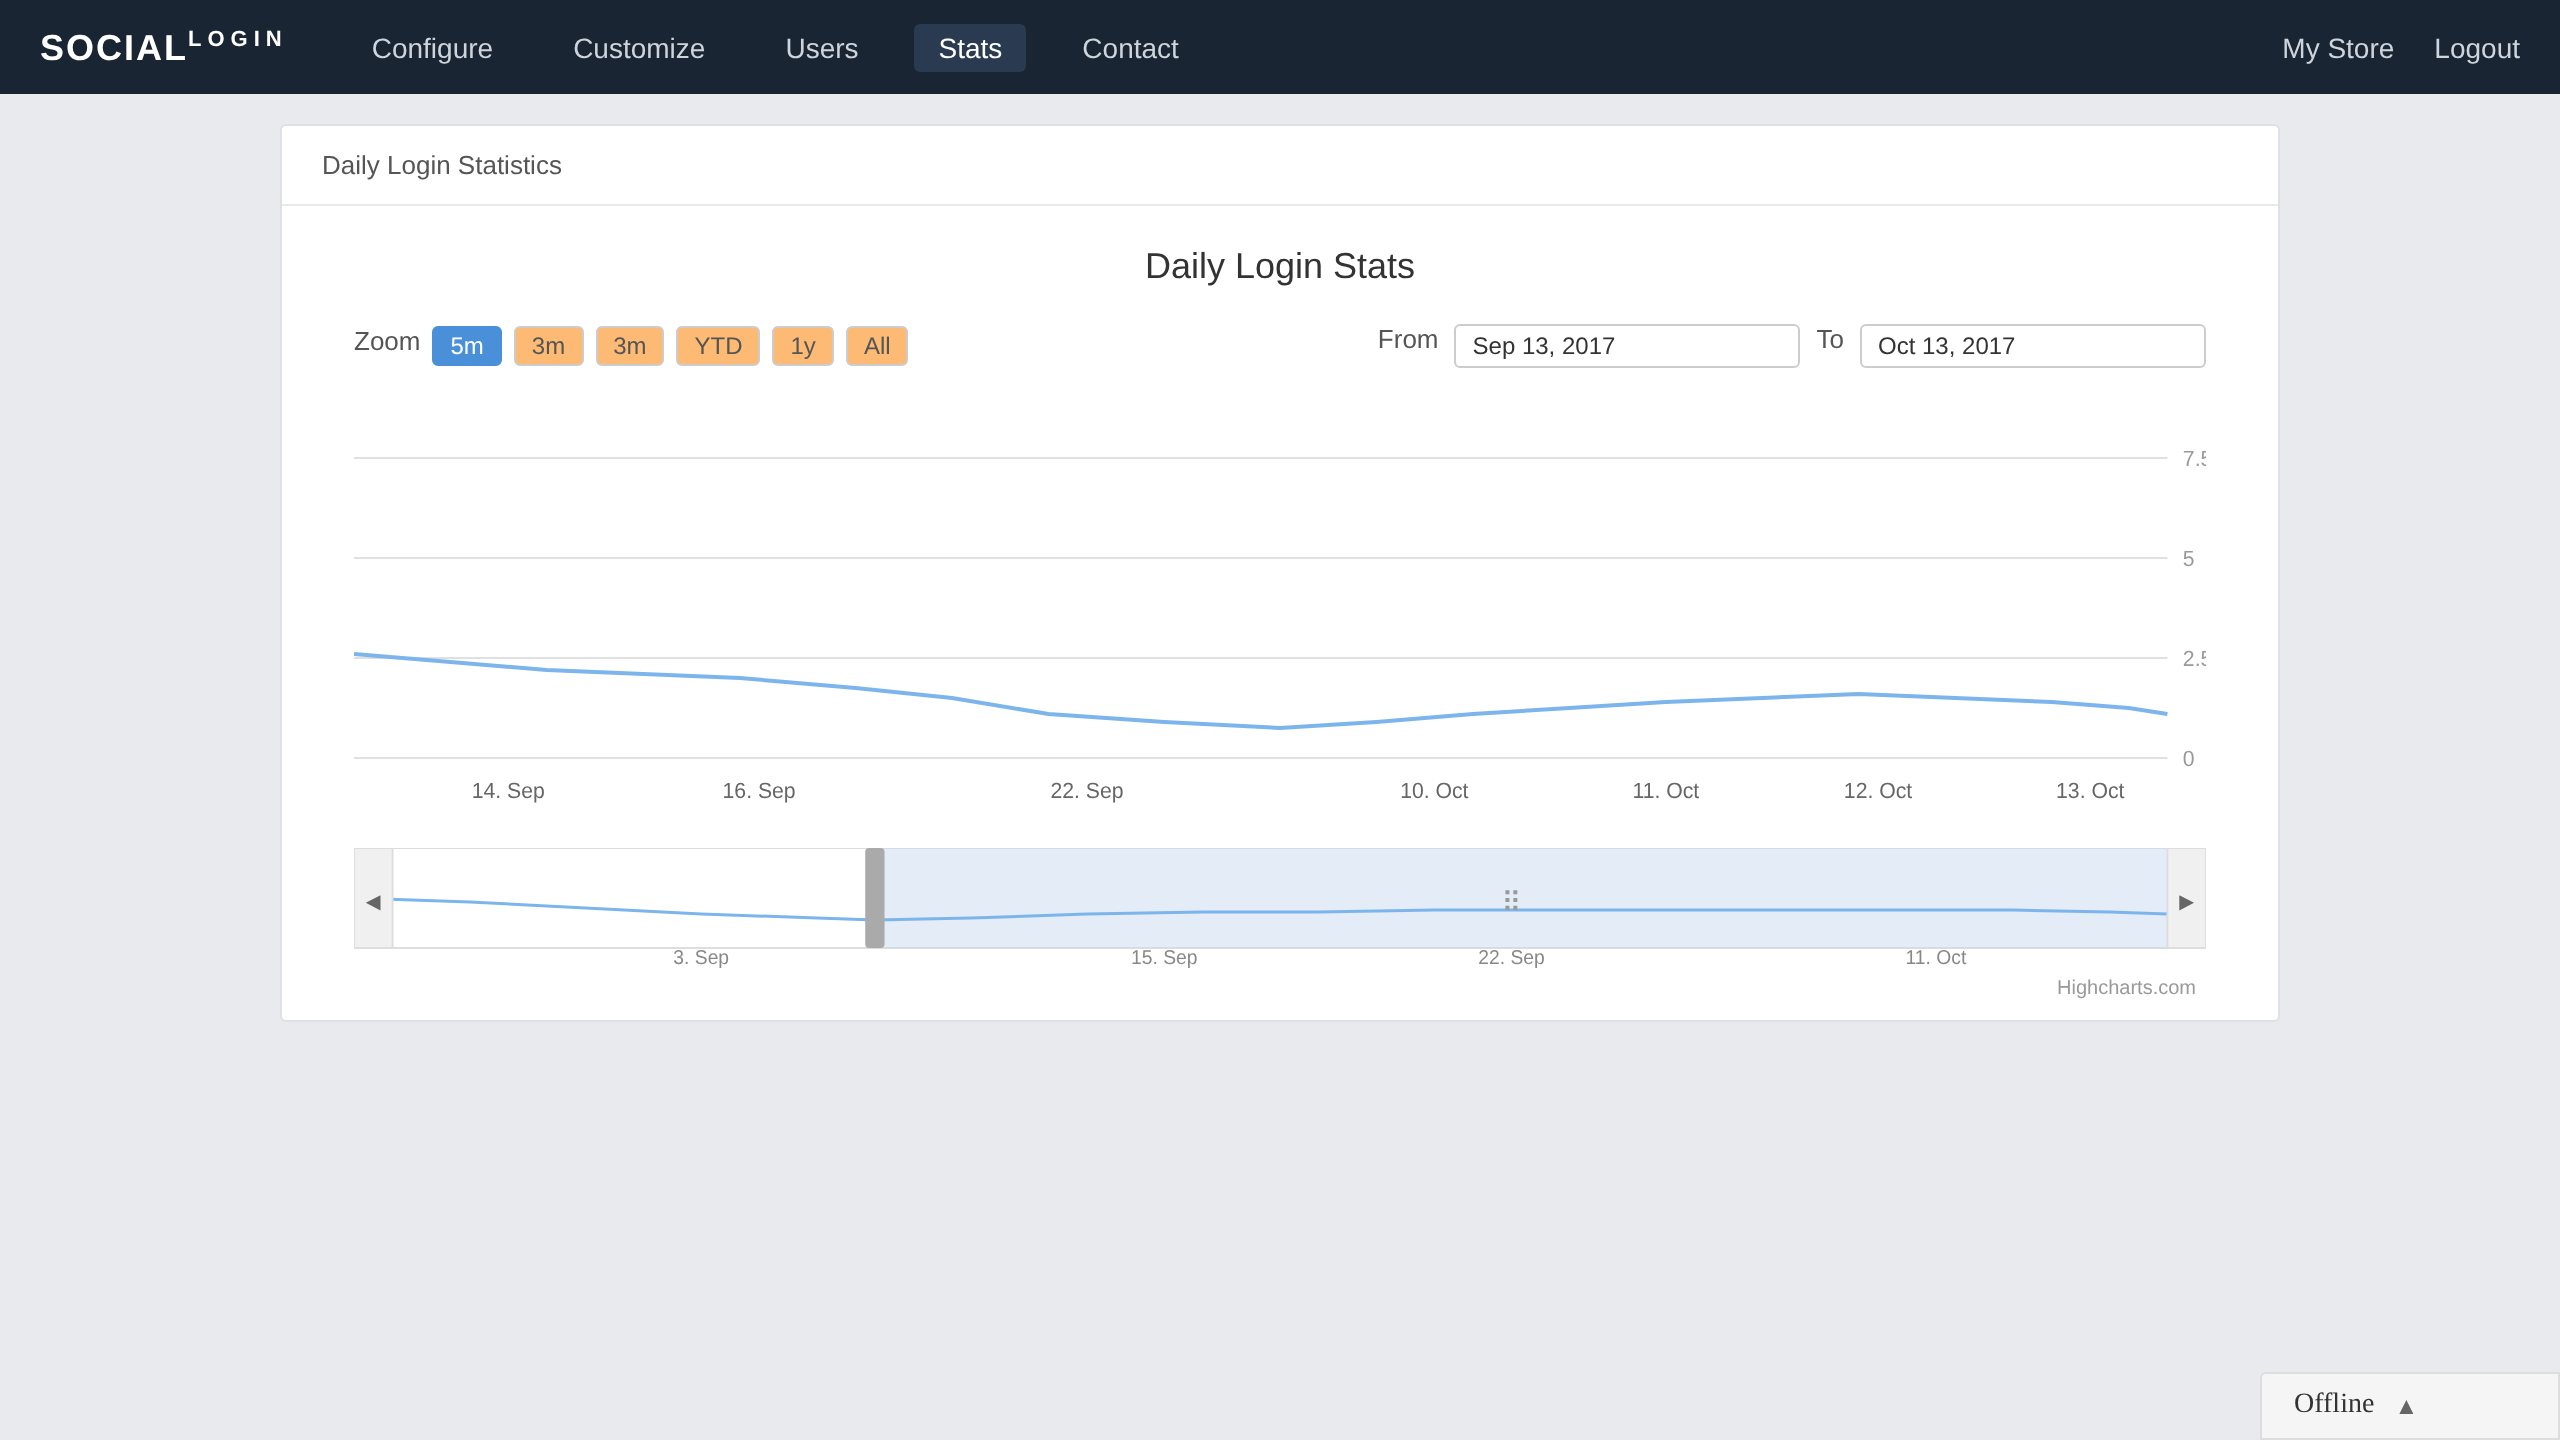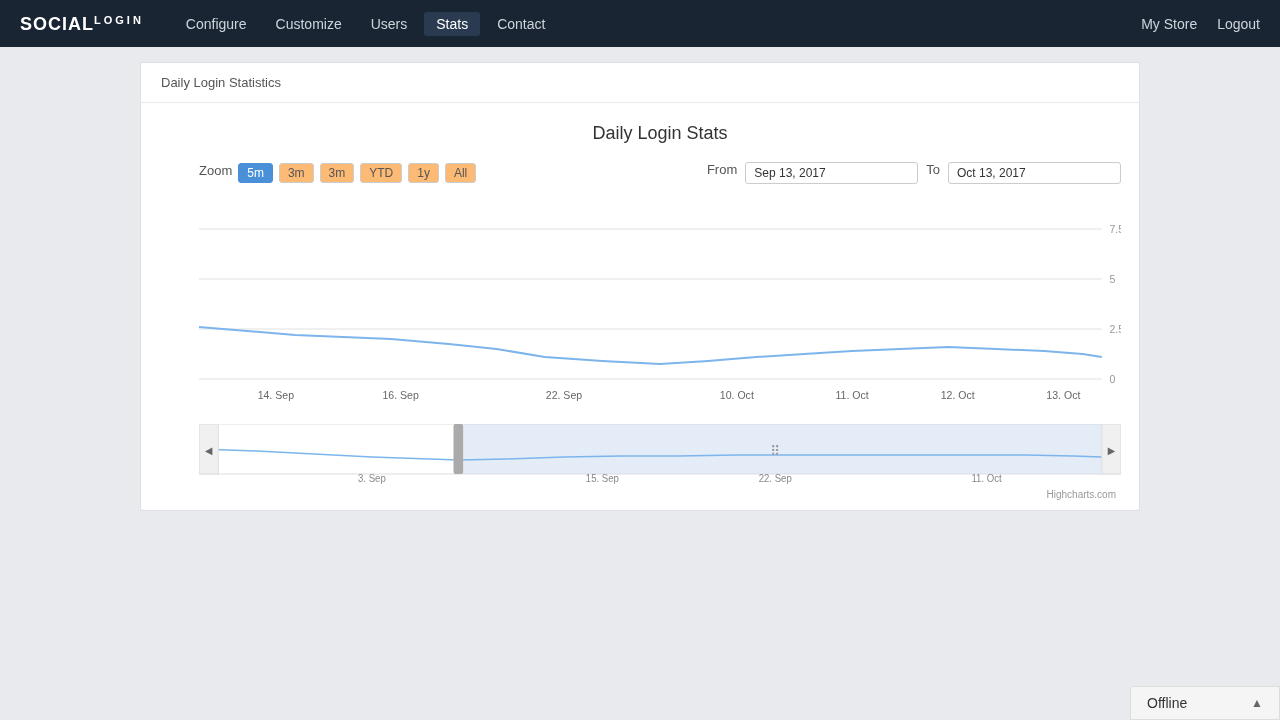--- a/index.html
+++ b/index.html
@@ -31,21 +31,21 @@
       font-weight: 900;
       letter-spacing: 1px;
     }
     .logo-login {
       font-size: 11px;
       letter-spacing: 3px;
       text-align: right;
     }
     .nav-links {
       display: flex;
-      gap: 5px;
+      gap: 16px;
     }
     .nav-link {
       color: #cdd4dc;
       text-decoration: none;
       padding: 4px 12px;
       font-size: 14px;
       cursor: pointer;
       border-radius: 3px;
     }
     .nav-link.active {
@@ -75,22 +75,21 @@
       margin: 0 auto;
       max-width: 1000px;
     }
     .card-header {
       padding: 12px 20px;
       border-bottom: 1px solid #e8eaed;
       font-size: 13px;
       color: #555;
     }
     .card-body {
-      padding: 20px 18px 10px;
-      margin-left: 40px;
+      padding: 20px 36px 10px;
     }
 
     
     .chart-title {
       text-align: center;
       font-size: 18px;
       color: #333;
       margin-bottom: 18px;
       font-weight: normal;
     }
@@ -178,21 +177,22 @@
       background: #f5f5f5;
       border: 1px solid #ddd;
       border-radius: 3px 0 0 0;
       padding: 8px 16px;
       font-size: 14px;
       color: #333;
       display: flex;
       align-items: center;
       gap: 10px;
       min-width: 150px;
-      justify-content: space-between;
+      justify-content: flex-start;
+      font-family: Liberation Serif, serif;
     }
     .offline-chevron {
       font-size: 12px;
       color: #666;
     }
   </style>
 </head>
 <body>
 
 <nav class="navbar">

